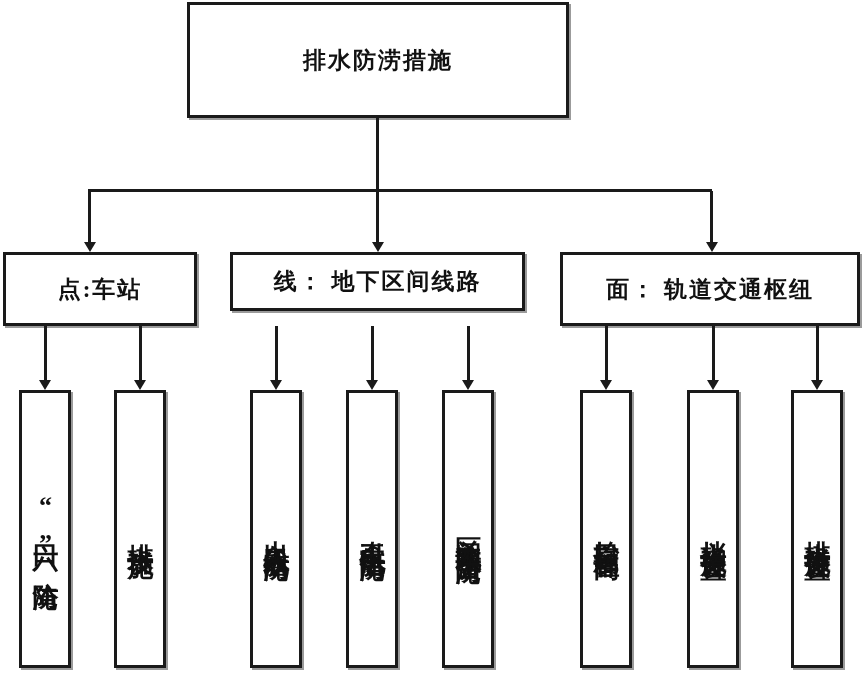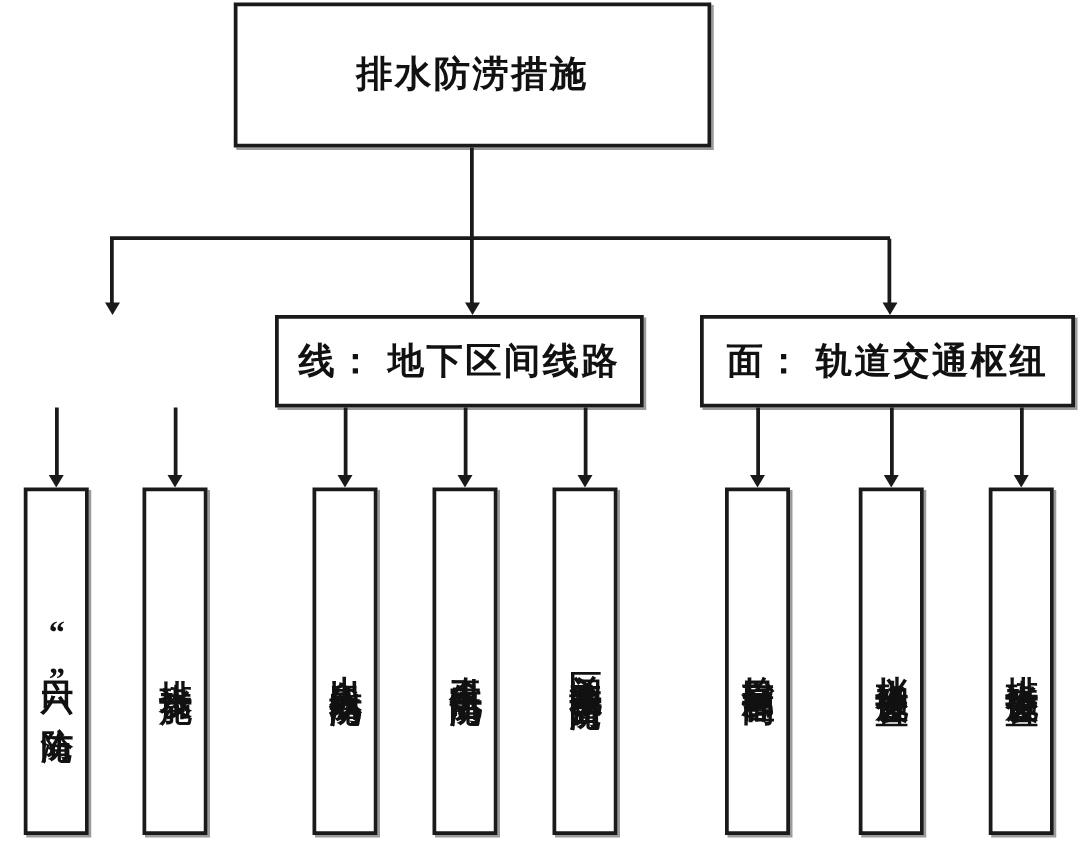--- a/index.html
+++ b/index.html
@@ -21,21 +21,21 @@
     background: #ffffff;
     border: 3px solid #1a1a1a;
     box-shadow: 2px 2px 0 #9b9b9b;
     display: flex;
     align-items: center;
     justify-content: center;
     box-sizing: border-box;
   }
   .box.root span,
   .box.branch span {
-    font-size: 29px;
+    font-size: 23px;
     font-weight: 600;
     letter-spacing: 2px;
     white-space: nowrap;
   }
   .box.leaf span {
     writing-mode: vertical-rl;
     text-orientation: upright;
     font-size: 26px;
     font-weight: 600;
     letter-spacing: 3px;
@@ -68,21 +68,24 @@
 
   <div class="line" style="left:88px; top:191px; width:3px; height:52px;"></div>
   <div class="arrowhead" style="left:84px; top:242px;"></div>
 
   <div class="line" style="left:376px; top:191px; width:3px; height:52px;"></div>
   <div class="arrowhead" style="left:372px; top:242px;"></div>
 
   <div class="line" style="left:710px; top:191px; width:3px; height:52px;"></div>
   <div class="arrowhead" style="left:706px; top:242px;"></div>
 
-  <div class="box branch" style="left:220px; top:252px; width:295px; height:74px;">
+  <div class="box branch" style="left:3px; top:252px; width:194px; height:74px;">
+    <span>点:车站</span>
+  </div>
+  <div class="box branch" style="left:230px; top:252px; width:295px; height:59px;">
     <span>线： 地下区间线路</span>
   </div>
   <div class="box branch" style="left:560px; top:252px; width:300px; height:74px;align-items:center;">
     <span>面： 轨道交通枢纽</span>
   </div>
 
   <div class="line" style="left:44px; top:326px; width:3px; height:55px;"></div>
   <div class="arrowhead" style="left:39px; top:380px;"></div>
 
   <div class="line" style="left:139px; top:326px; width:3px; height:55px;"></div>

